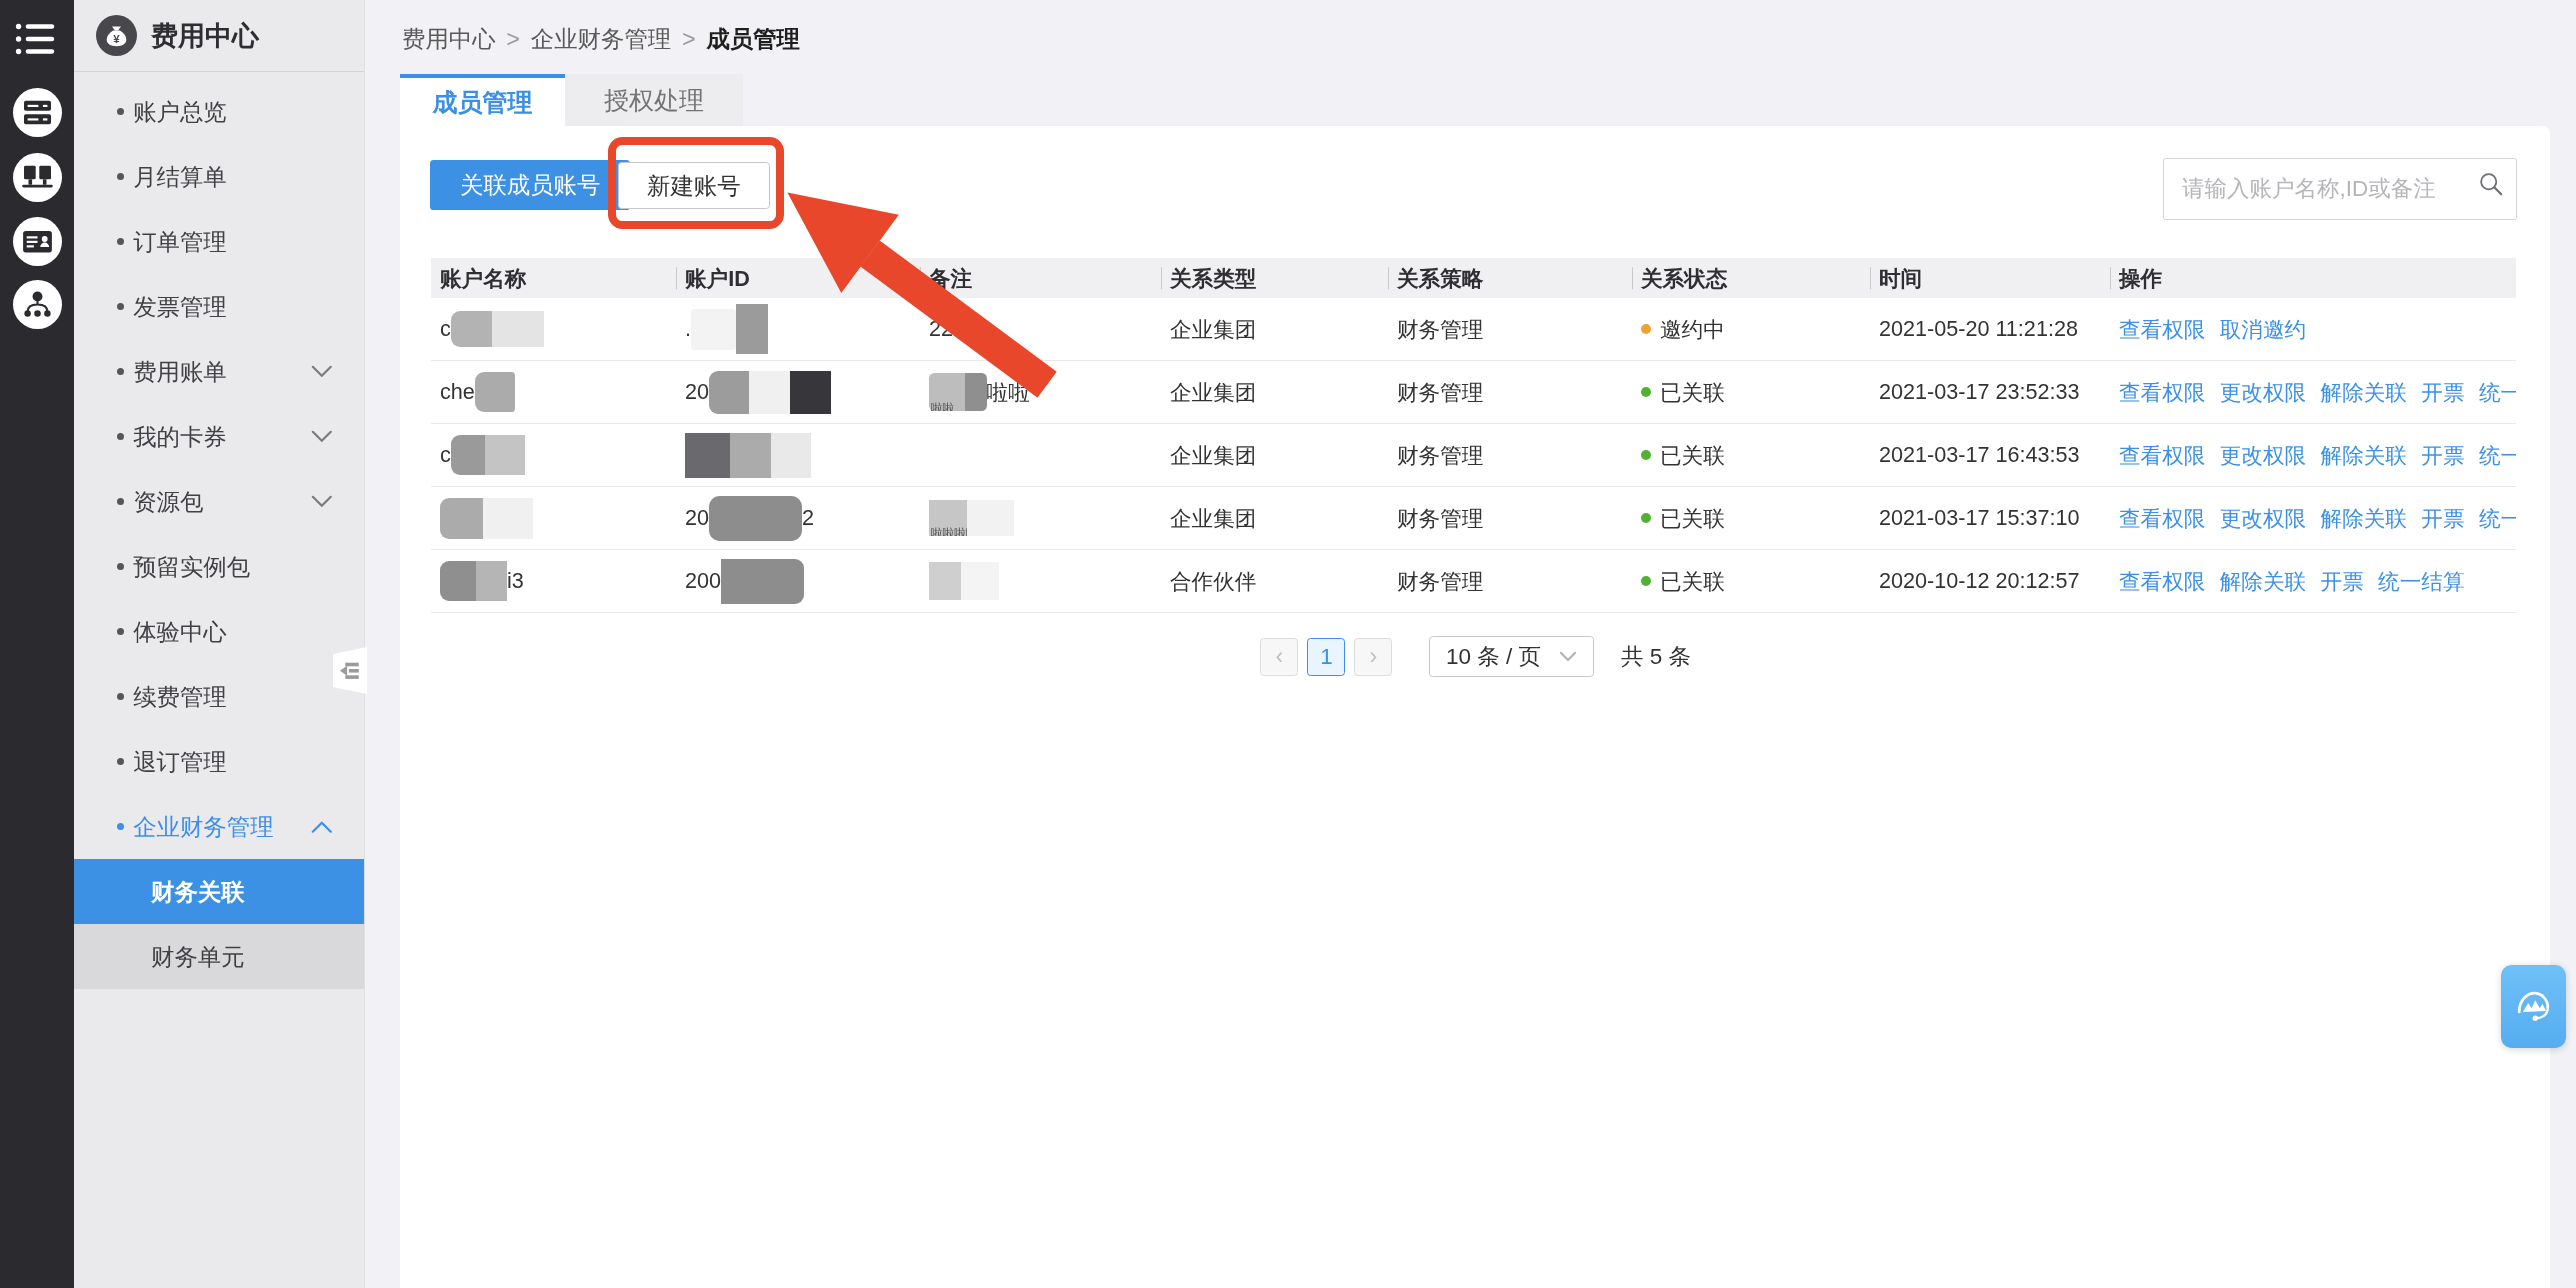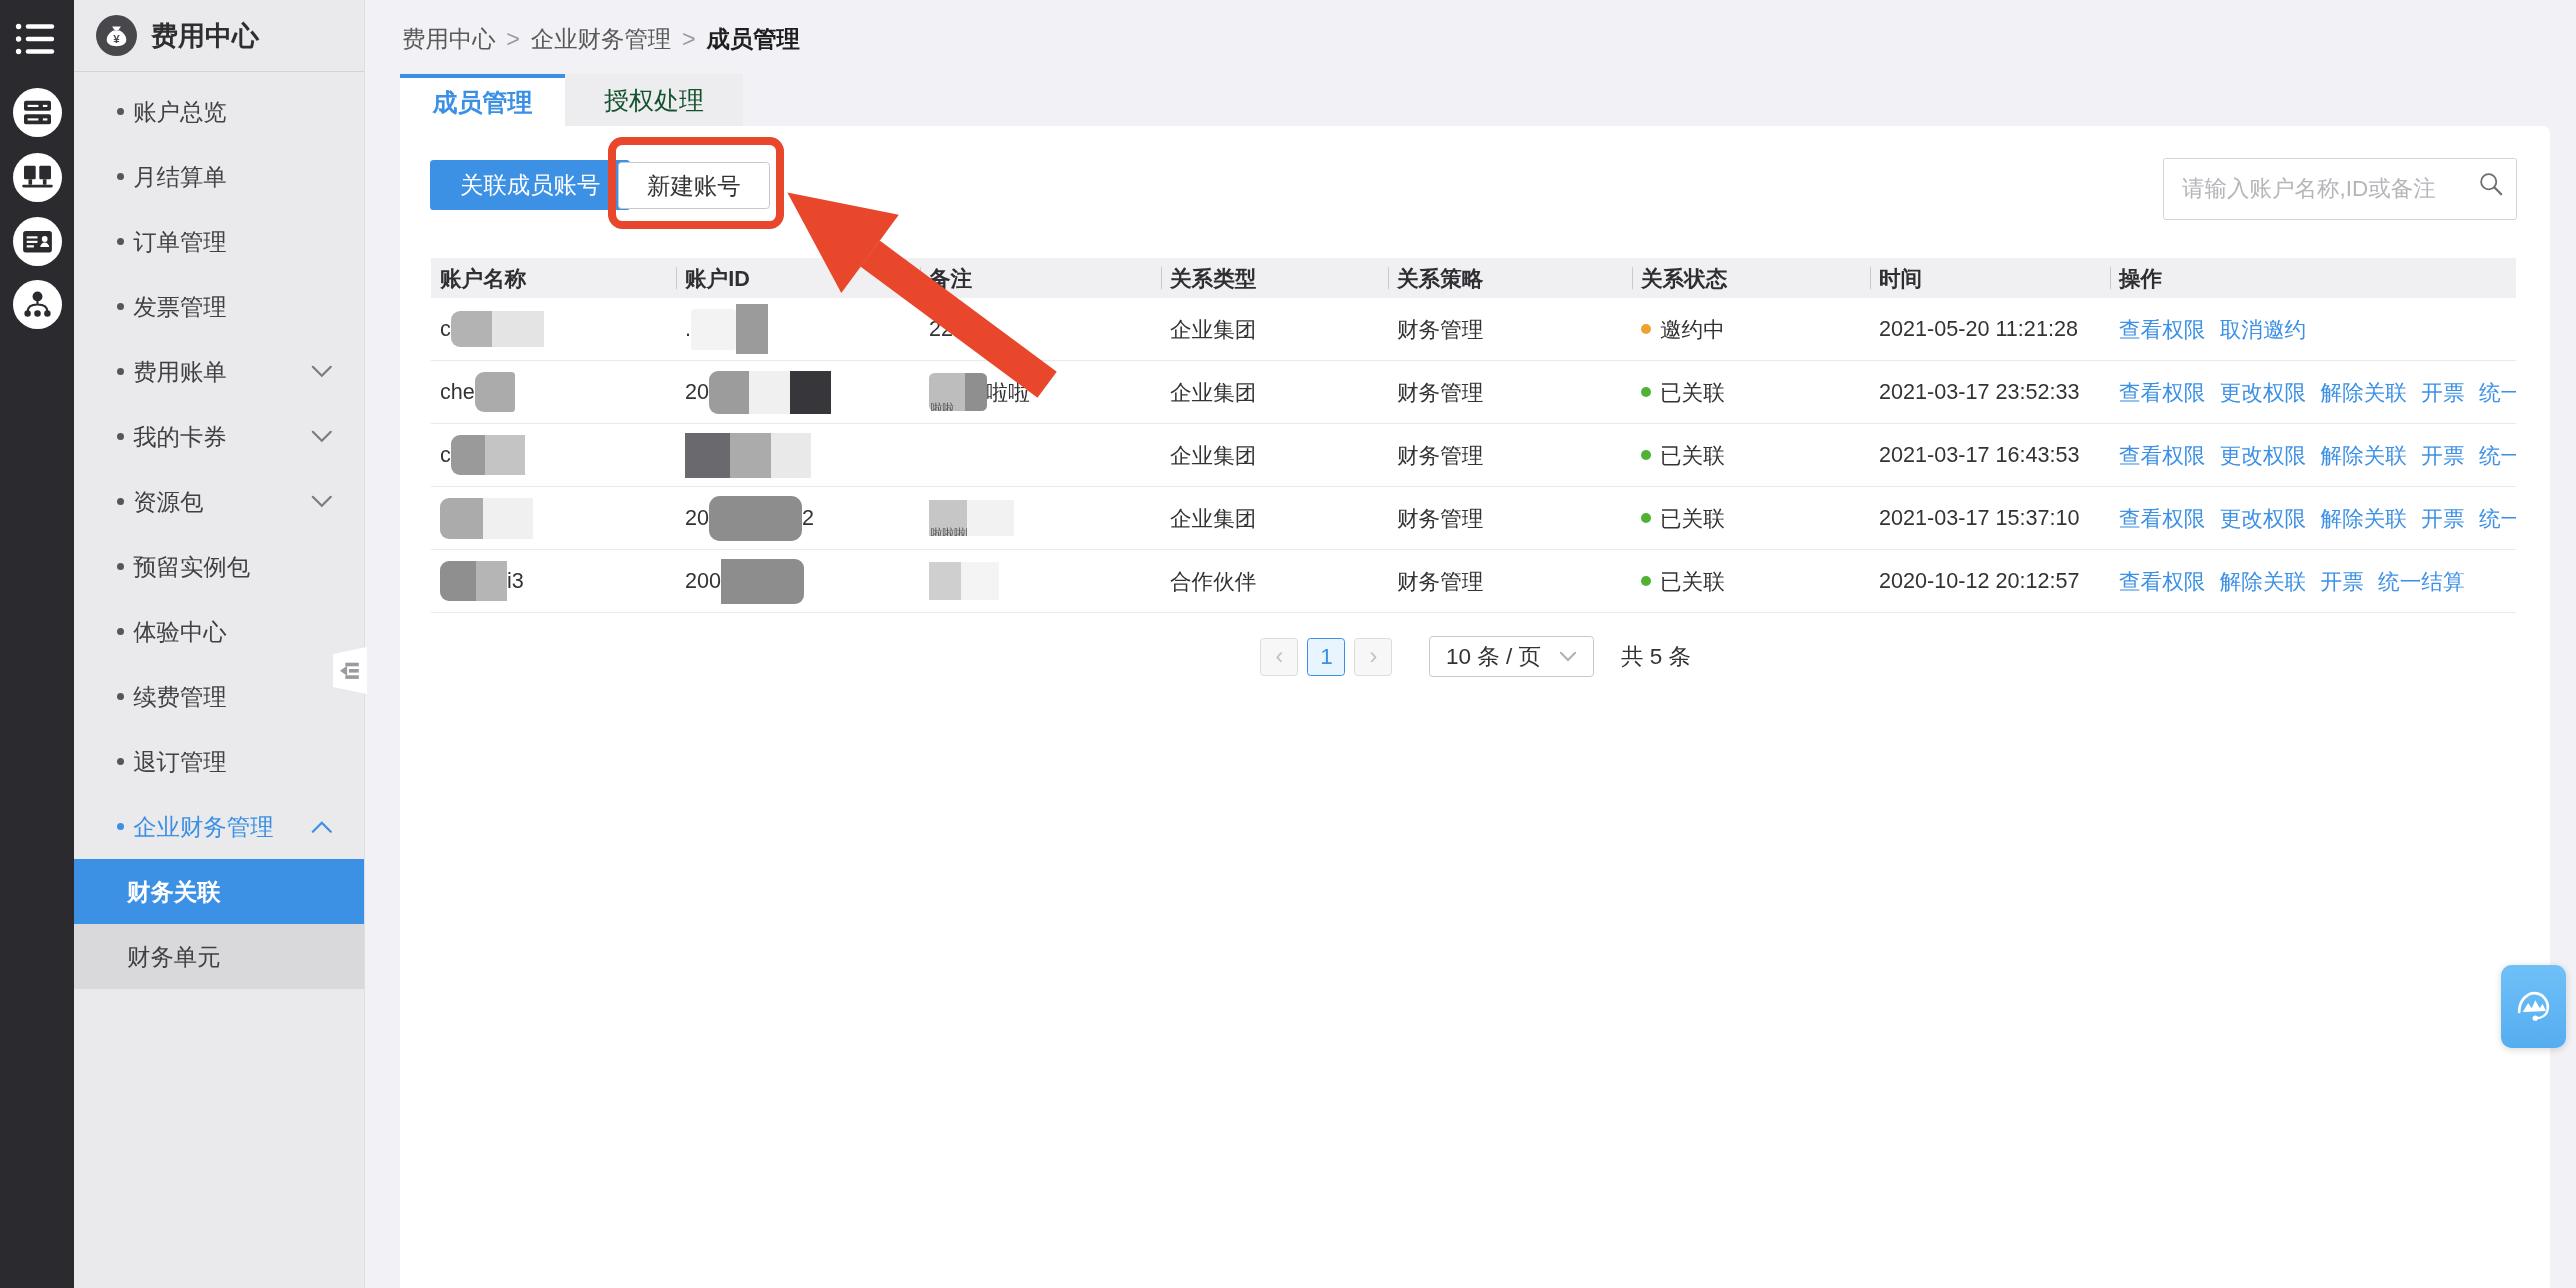--- a/index.html
+++ b/index.html
@@ -19,39 +19,39 @@
   .sb-logo { width:41px; height:41px; margin-left:21.6px; }
   .sb-title { font-size:27px; font-weight:bold; color:#2e2e32; margin-left:14.4px; }
   .sb-menu { margin-top:7.2px; }
   .sb-item { height:65px; display:flex; align-items:center; cursor:pointer; position:relative; }
   .sb-dot { width:7.2px; height:7.2px; border-radius:50%; background:#55555A; margin-left:43px; flex:0 0 7.2px; }
   .sb-label { font-size:23.4px; color:#404045; margin-left:9px; }
   .sb-chev { margin-left:auto; margin-right:31px; display:flex; }
   .sb-item.parent-active .sb-dot { background:#3B8FE4; }
   .sb-item.parent-active .sb-label { color:#3B8FE4; }
   .sb-sub .sb-item { background:#D9D8DB; }
-  .sb-sub .sb-item .sb-label { margin-left:53px; }
+  .sb-sub .sb-item .sb-label { margin-left:77px; }
   .sb-sub .sb-item.active { background:#3D91E4; }
   .sb-sub .sb-item.active .sb-label { color:#fff; font-weight:bold; }
 
   .collapse-handle { position:absolute; left:333px; top:647px; width:34px; height:47px; background:#fff; z-index:6;
                      clip-path:polygon(0 15%,100% 0,100% 100%,0 85%); display:flex; align-items:center; justify-content:center;
                      cursor:pointer; }
 
   
   .content { position:absolute; left:364px; top:0; width:2212px; height:1289px; background:#F2F2F6; }
   .breadcrumb { position:absolute; left:38px; top:23.4px; font-size:23.4px; color:#595959; }
   .breadcrumb .sep { color:#9a9aa0; margin:0 10.8px; }
   .breadcrumb .crumb { cursor:pointer; }
   .breadcrumb .crumb:last-of-type { color:#1f1f1f; font-weight:bold; cursor:default; }
 
   .tabs { position:absolute; left:36px; top:74px; height:52px; display:flex; }
   .tab { height:52px; display:flex; align-items:center; justify-content:center; font-size:25px; cursor:pointer; }
   .tab.active { width:165px; background:#fff; color:#3B8FE4; font-weight:bold; border-top:4.5px solid #3B8FE4; }
-  .tab.inactive { width:178px; background:#EDEDF0; color:#14532d; }
+  .tab.inactive { width:178px; background:#EDEDF0; color:#737373; }
 
   .card { position:absolute; left:36px; top:126px; width:2150px; height:1163px; background:#fff; border-radius:0 7.2px 0 0; }
 
   .btn-primary { position:absolute; left:30px; top:34px; height:50px; padding:0 30px; background:#3D91E4; color:#fff;
                  font-size:23.4px; border:none; border-radius:3.6px; cursor:pointer; font-family:inherit; }
   .btn-plain { position:absolute; left:218px; top:36px; height:47px; padding:0 28px; background:#fff; color:#333;
                font-size:23.4px; border:0.9px solid #C8C8C8; border-radius:3.6px; cursor:pointer; font-family:inherit; }
 
   .search-wrap { position:absolute; left:1763px; top:32px; width:354px; height:62px; }
   .search-wrap input { width:100%; height:100%; border:0.9px solid #D4D4D6; border-radius:2.7px; font-size:22.5px;

